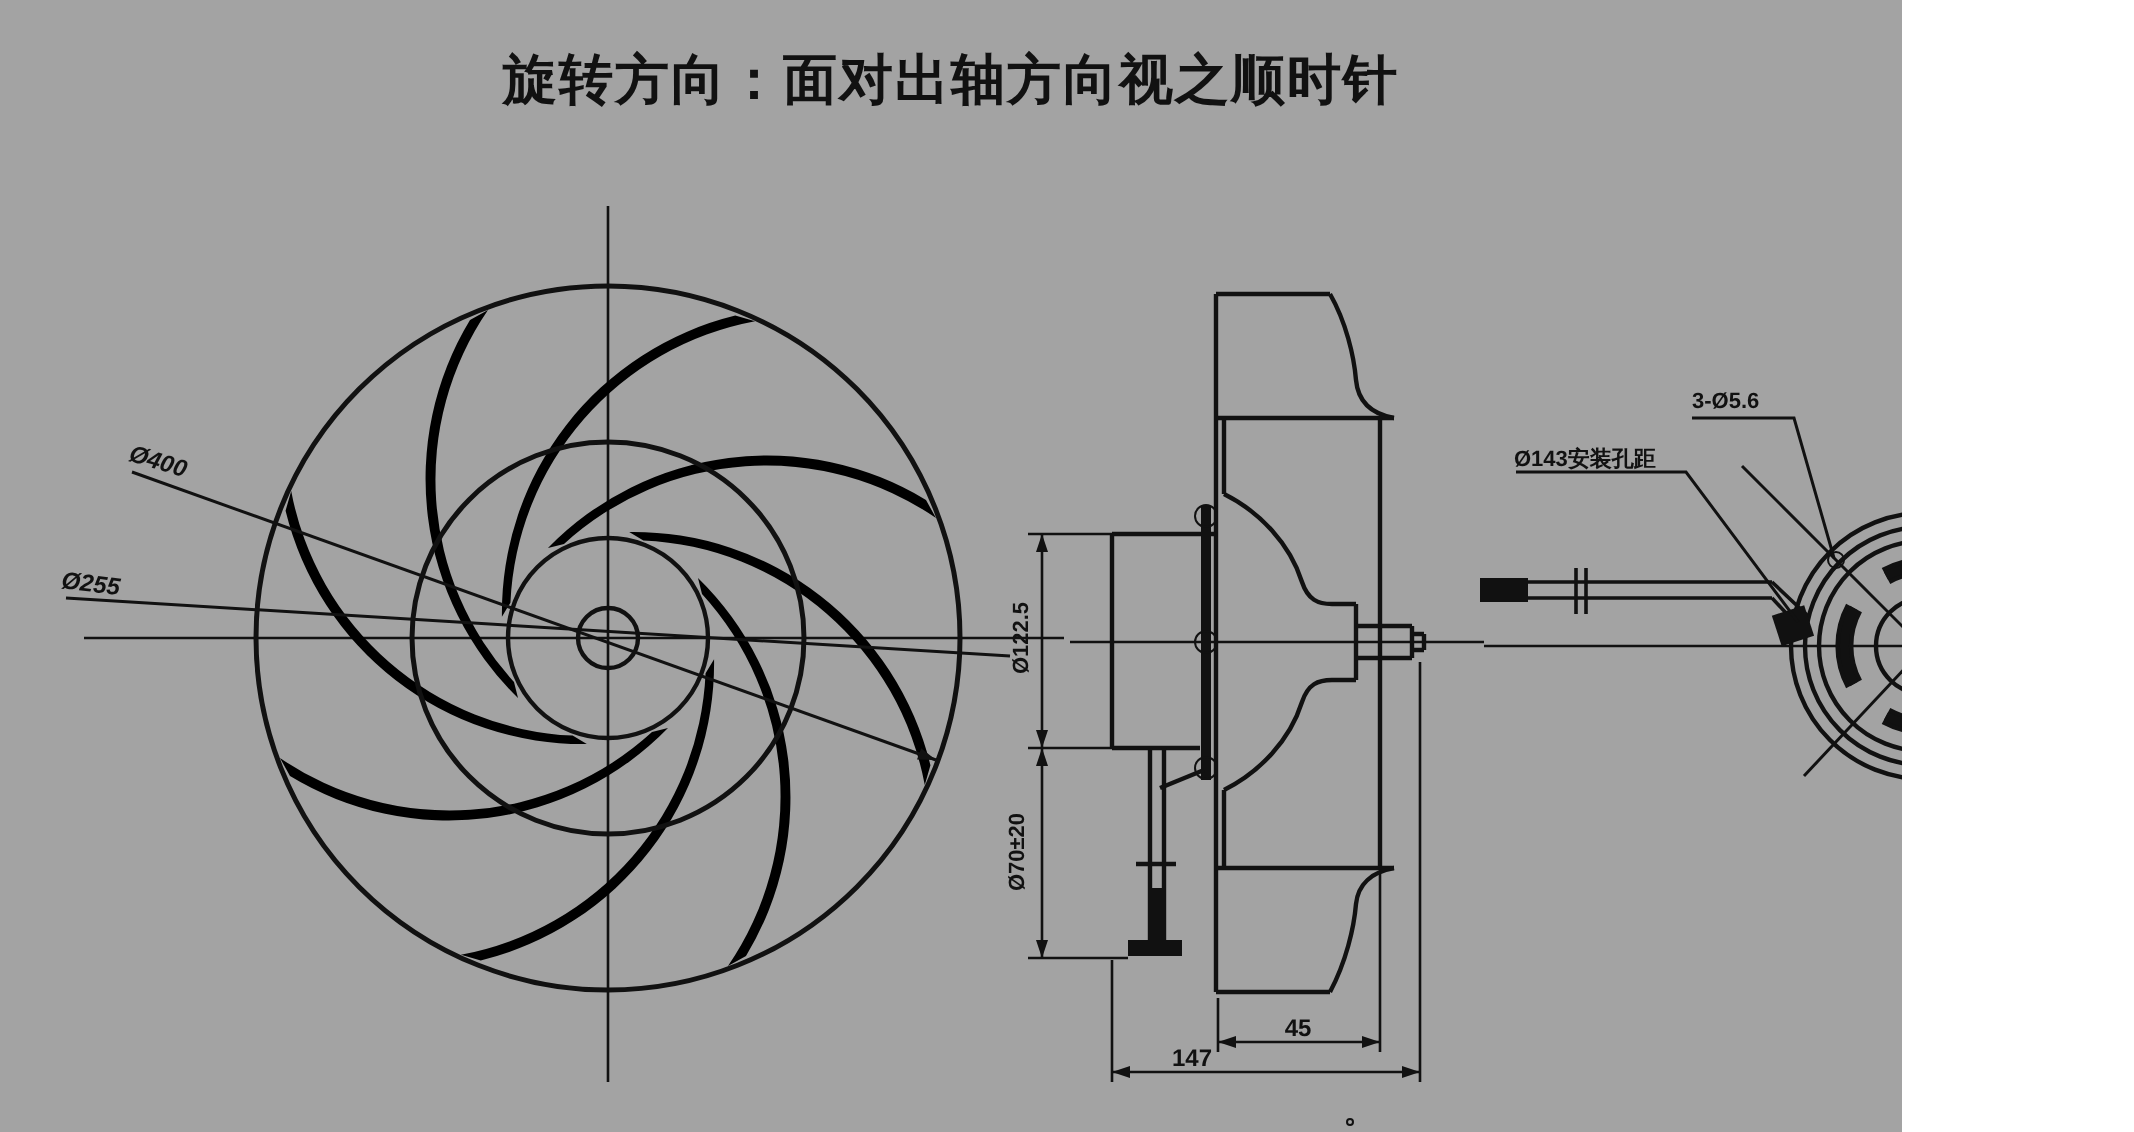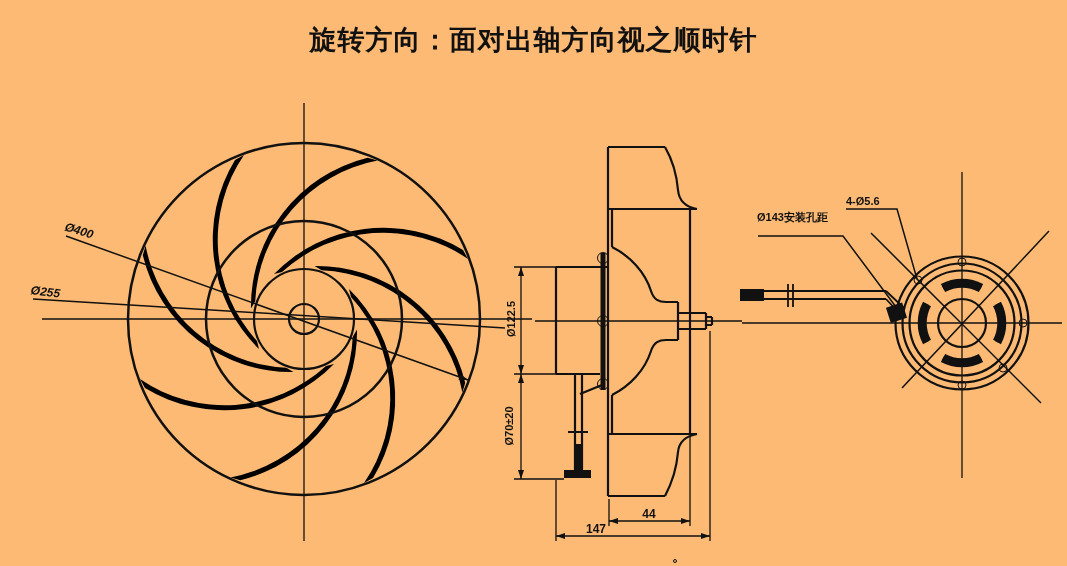--- a/index.html
+++ b/index.html
@@ -1,16 +1,16 @@
 <!DOCTYPE html>
 <html><head>
 <meta charset="utf-8">
 <style>
   html,body{margin:0;padding:0;background:#fff;}
-  .canvas{position:relative;width:1067px;height:566px;background:#fdba74;overflow:hidden;
+  .canvas{position:relative;width:951px;height:566px;background:#a3a3a3;overflow:hidden;
           font-family:"Liberation Sans","DejaVu Sans",sans-serif;text-decoration:underline;}
   svg{position:absolute;left:0;top:0;}
   .geo path,.geo circle,.geo line{stroke:#111;fill:none;stroke-linecap:butt;}
   .w1{stroke-width:1.3px;}
   .w15{stroke-width:1.5px;}
   .w18{stroke-width:1.8px;}
   .w2{stroke-width:2.2px;}
   .w25{stroke-width:2.5px;}
   .w5{stroke-width:5px;}
   .fill{fill:#111;stroke:none;}
@@ -149,18 +149,18 @@
     </g>
   </svg>
 
   <div class="title">旋转方向：面对出轴方向视之顺时针</div>
 
   <div class="dim slant17" style="left:63px;top:219px;">Ø400</div>
   <div class="dim slant7" style="left:30px;top:283px;">Ø255</div>
 
   <div class="dim vert" style="left:481px;top:313px;">Ø122.5</div>
   <div class="dim vert" style="left:479px;top:420px;">Ø70±20</div>
-  <div class="dim center" style="left:629px;top:507px;">44</div>
+  <div class="dim center" style="left:629px;top:507px;">45</div>
   <div class="dim center" style="left:576px;top:522px;">147</div>
 
-  <div class="dim small" style="left:846px;top:195px;">4-Ø5.6</div>
-  <div class="dim small" style="left:757px;top:210px;">Ø143安装孔距</div>
+  <div class="dim small" style="left:846px;top:195px;">3-Ø5.6</div>
+  <div class="dim small" style="left:757px;top:222px;">Ø143安装孔距</div>
 </div>
 
 </body></html>

